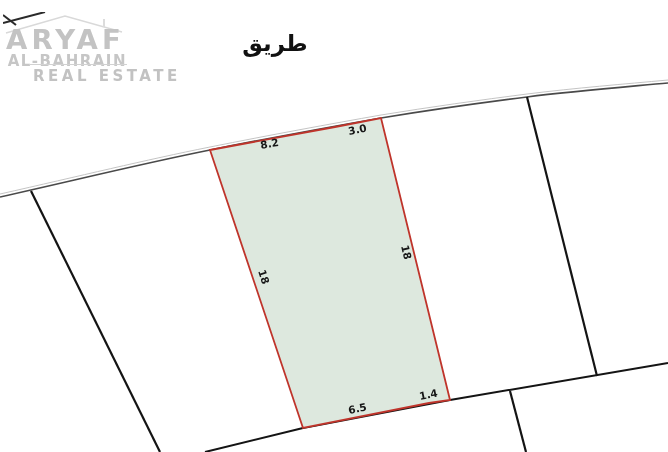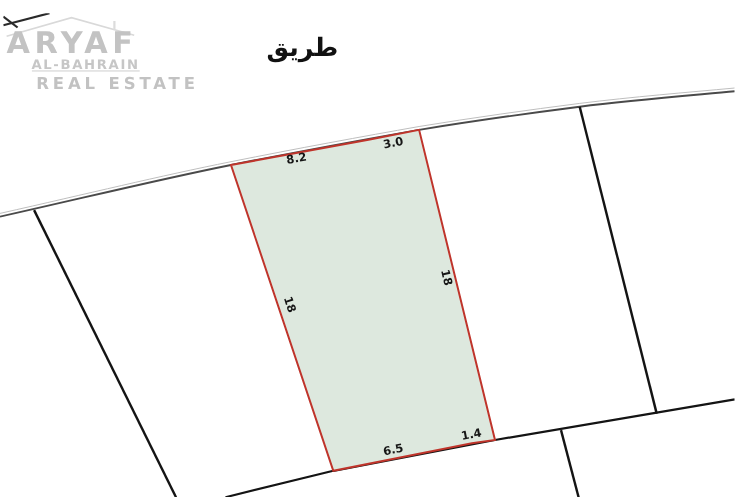--- a/index.html
+++ b/index.html
@@ -25,21 +25,21 @@
     position:absolute;left:3px;top:12px;
     font-size:27px;font-weight:bold;
     letter-spacing:4px;
     color:#c3c3c3;
     transform:scaleX(1.02);
     transform-origin:left top;
     white-space:nowrap;
   }
   .logo .region{
     position:absolute;right:6px;top:40px;
-    font-size:12px;font-weight:bold;
+    font-size:15px;font-weight:bold;
     letter-spacing:1.5px;
     color:#c6c6c6;
     white-space:nowrap;
     text-align:center;
   }
   .logo .rule{
     position:absolute;left:26px;top:52px;width:98px;height:1px;
     background:#d2d2d2;
   }
   .logo .tagline{

